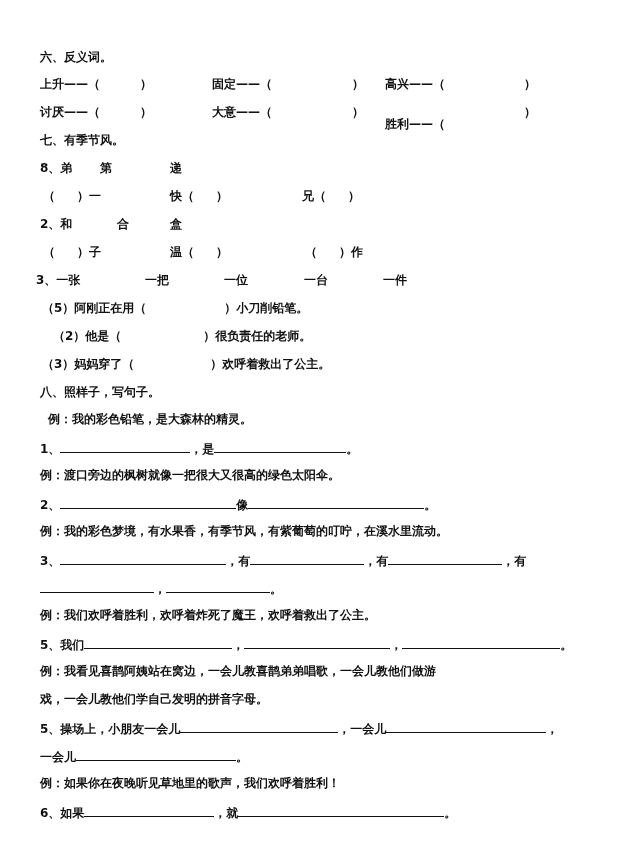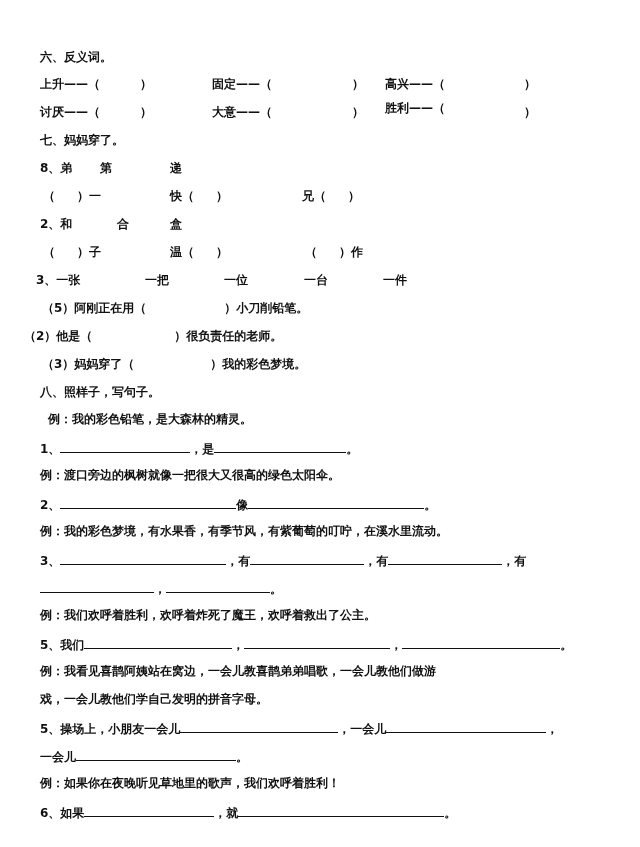--- a/index.html
+++ b/index.html
@@ -20,24 +20,24 @@
 <div class="abs line" style="top:74px;left:140px"><span>）</span></div>
 <div class="abs line" style="top:74px;left:212px"><span>固定——（</span></div>
 <div class="abs line" style="top:74px;left:352px"><span>）</span></div>
 <div class="abs line" style="top:74px;left:385px"><span>高兴——（</span></div>
 <div class="abs line" style="top:74px;left:524px"><span>）</span></div>
 
 <div class="abs line" style="top:102px;left:40px"><span>讨厌——（</span></div>
 <div class="abs line" style="top:102px;left:140px"><span>）</span></div>
 <div class="abs line" style="top:102px;left:212px"><span>大意——（</span></div>
 <div class="abs line" style="top:102px;left:352px"><span>）</span></div>
-<div class="abs line" style="top:98px;left:385px"><span>胜利——（</span></div>
+<div class="abs line" style="top:114px;left:385px"><span>胜利——（</span></div>
 <div class="abs line" style="top:102px;left:524px"><span>）</span></div>
 
-<div class="line" style="top:130px">七、妈妈穿了。</div>
+<div class="line" style="top:130px">七、有季节风。</div>
 
 <div class="abs line" style="top:158px;left:40px">8、弟</div>
 <div class="abs line" style="top:158px;left:100px">第</div>
 <div class="abs line" style="top:158px;left:170px">递</div>
 
 <div class="abs line" style="top:186px;left:43px"><span>（</span><span style="display:inline-block;width:22px"></span><span>）一</span></div>
 <div class="abs line" style="top:186px;left:170px"><span>快（</span><span style="display:inline-block;width:22px"></span><span>）</span></div>
 <div class="abs line" style="top:186px;left:302px"><span>兄（</span><span style="display:inline-block;width:22px"></span><span>）</span></div>
 
 <div class="abs line" style="top:214px;left:40px">2、和</div>
@@ -48,22 +48,22 @@
 <div class="abs line" style="top:242px;left:170px"><span>温（</span><span style="display:inline-block;width:22px"></span><span>）</span></div>
 <div class="abs line" style="top:242px;left:305px"><span>（</span><span style="display:inline-block;width:22px"></span><span>）作</span></div>
 
 <div class="abs line" style="top:270px;left:36px">3、一张</div>
 <div class="abs line" style="top:270px;left:145px">一把</div>
 <div class="abs line" style="top:270px;left:224px">一位</div>
 <div class="abs line" style="top:270px;left:304px">一台</div>
 <div class="abs line" style="top:270px;left:383px">一件</div>
 
 <div class="abs line" style="top:298px;left:42px"><span>（5）阿刚正在用（</span><span style="display:inline-block;width:78px"></span><span>）小刀削铅笔。</span></div>
-<div class="abs line" style="top:326px;left:24px"><span>（2）他是（</span><span style="display:inline-block;width:82px"></span><span>）很负责任的老师。</span></div>
-<div class="abs line" style="top:354px;left:42px"><span>（3）妈妈穿了（</span><span style="display:inline-block;width:76px"></span><span>）我的彩色梦境。</span></div>
+<div class="abs line" style="top:326px;left:53px"><span>（2）他是（</span><span style="display:inline-block;width:82px"></span><span>）很负责任的老师。</span></div>
+<div class="abs line" style="top:354px;left:42px"><span>（3）妈妈穿了（</span><span style="display:inline-block;width:76px"></span><span>）欢呼着救出了公主。</span></div>
 
 <div class="line" style="top:382px">八、照样子，写句子。</div>
 <div class="line" style="top:409px;left:48px">例：我的彩色铅笔，是大森林的精灵。</div>
 
 <div class="line" style="top:437px"><span>1、</span><span class="blank" style="width:130px"></span><span>，是</span><span class="blank" style="width:132px"></span><span>。</span></div>
 
 <div class="line" style="top:465px">例：渡口旁边的枫树就像一把很大又很高的绿色太阳伞。</div>
 
 <div class="line" style="top:493px"><span>2、</span><span class="blank" style="width:176px"></span><span>像</span><span class="blank" style="width:176px"></span><span>。</span></div>
 

